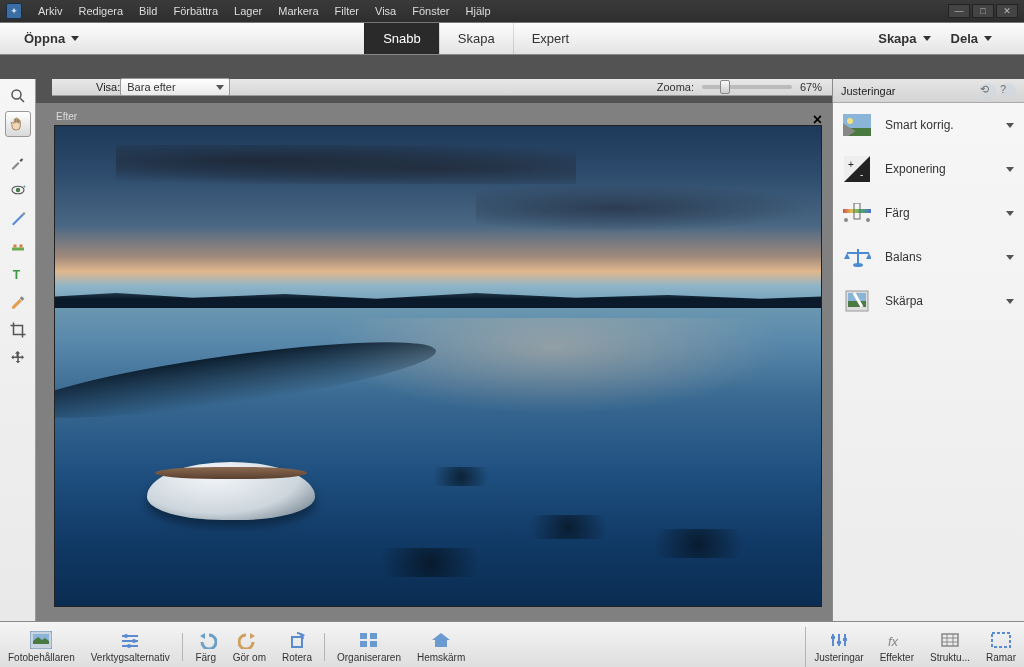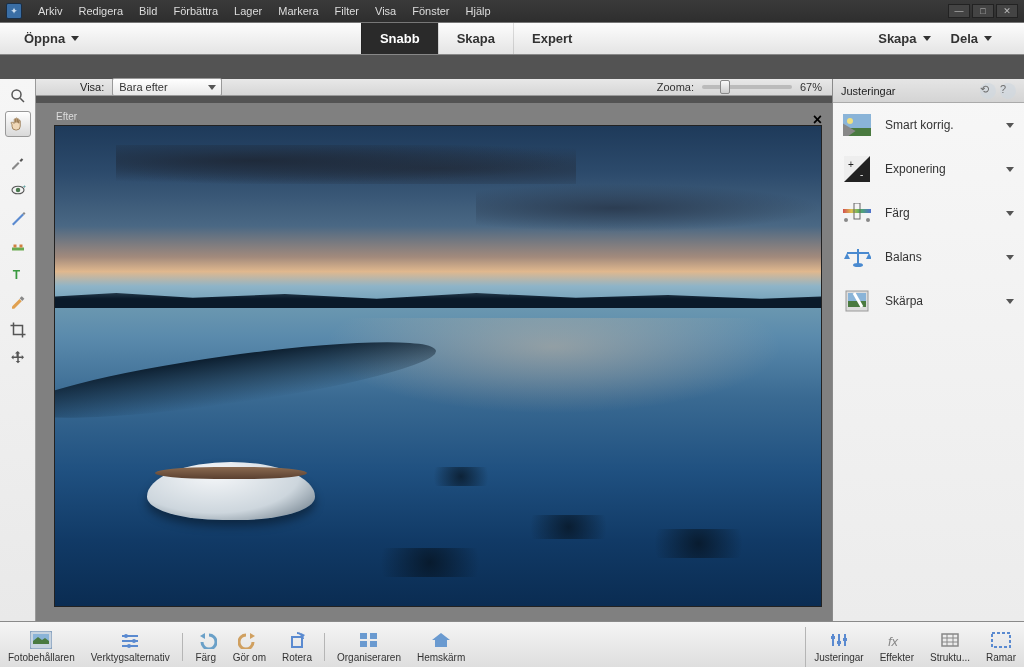--- a/index.html
+++ b/index.html
@@ -13,27 +13,27 @@
 .winbtn { width: 22px; height: 14px; background: #444; border: 1px solid #222; margin-left: 2px; display:flex; align-items:center; justify-content:center; color:#bbb; font-size:9px;}
 
 
 .modebar { height: 33px; background: linear-gradient(#fdfdfd,#e4e4e4); border-top: 1px solid #777; border-bottom: 1px solid #888; display: flex; align-items: stretch; }
 .modebar .left, .modebar .right { display: flex; align-items: center; }
 .modebar .left { padding-left: 14px; }
 .open-btn { font-weight: bold; font-size: 13px; padding: 0 10px; display:flex; align-items:center; gap:6px;}
 .tri { width:0; height:0; border-left:4px solid transparent; border-right:4px solid transparent; border-top:5px solid #333;}
 .modebar .center { flex:1; display:flex; justify-content:center; }
 .tabs { display:flex; height:100%; }
-.tab { padding: 0 18px; display:flex; align-items:center; font-size:13px; font-weight:bold; color:#333; border-left:1px solid rgba(0,0,0,.12);}
+.tab { padding: 0 18px; display:flex; align-items:center; font-size:13px; font-weight:normal; color:#333; border-left:1px solid rgba(0,0,0,.12);}
 .tab.active { background:#2a2a2a; color:#fff; }
 .modebar .right { padding-right:24px; gap:4px;margin-left:8px;}
 .rightbtn { font-weight:bold; font-size:13px; padding:0 8px; display:flex; align-items:center; gap:6px;}
 
 
-.optstrip { height: 17px; background: linear-gradient(#e8e8e8,#d6d6d6); border-bottom:1px solid #999; display:flex; align-items:center; padding-left:44px; gap:8px;}
+.optstrip { height: 17px; background: linear-gradient(#e8e8e8,#d6d6d6); border-bottom:1px solid #999; display:flex; align-items:center; padding-left:44px; margin-left:16px;}
 .optstrip .label { color:#222; }
 .select { height:18px; background: linear-gradient(#fff,#e8e8e8); border:1px solid #999; border-radius:2px; padding:0 34px 0 6px; display:flex; align-items:center; position:relative; min-width:110px; font-size:11px;}
 .select::after { content:""; position:absolute; right:5px; top:6px; width:0;height:0;border-left:4px solid transparent;border-right:4px solid transparent;border-top:5px solid #555;}
 .optstrip .zoomspacer { flex:1; }
 .zoomctl { display:flex; align-items:center; gap:8px; padding-right:10px;}
 .slider { width:90px; height:4px; background:#bbb; border-radius:2px; position:relative;}
 .slider .thumb { position:absolute; top:-5px; left:18px; width:10px; height:14px; background:linear-gradient(#fafafa,#ccc); border:1px solid #888; border-radius:2px;}
 
 
 .main { position:absolute; top:79px; left:0; right:0; bottom:46px; display:flex; }

